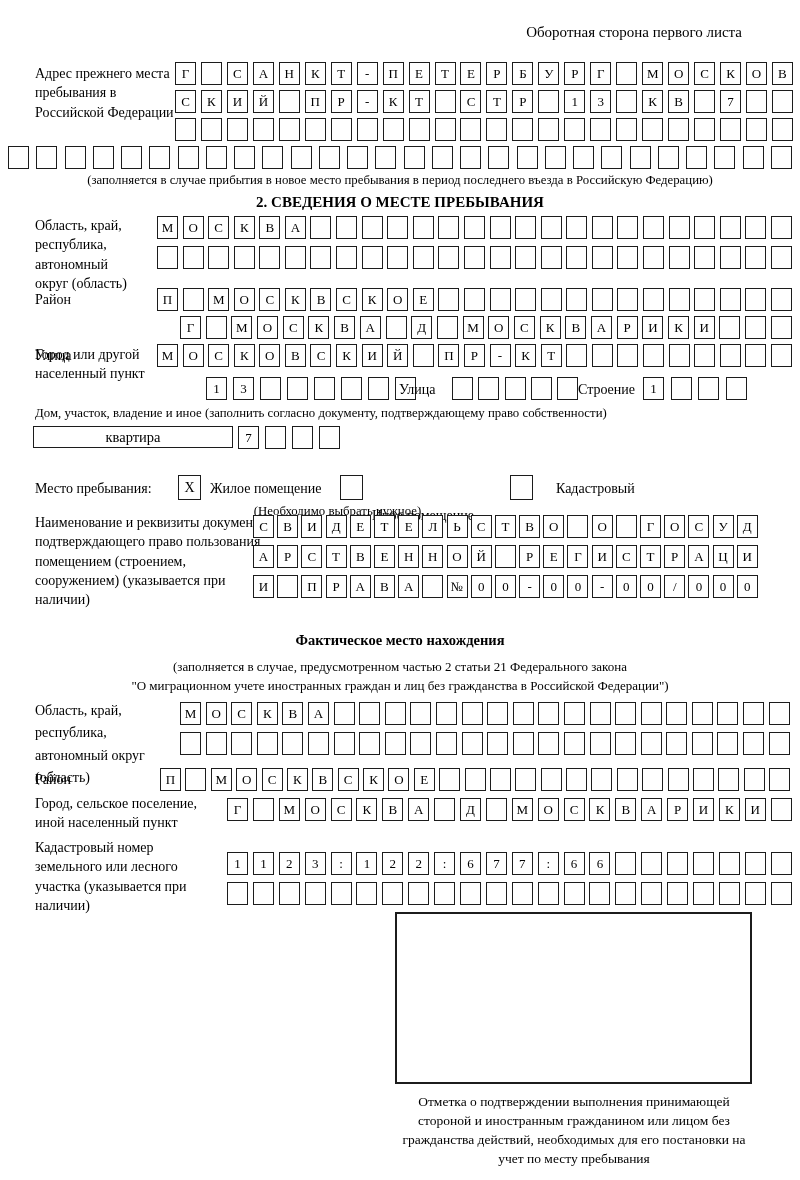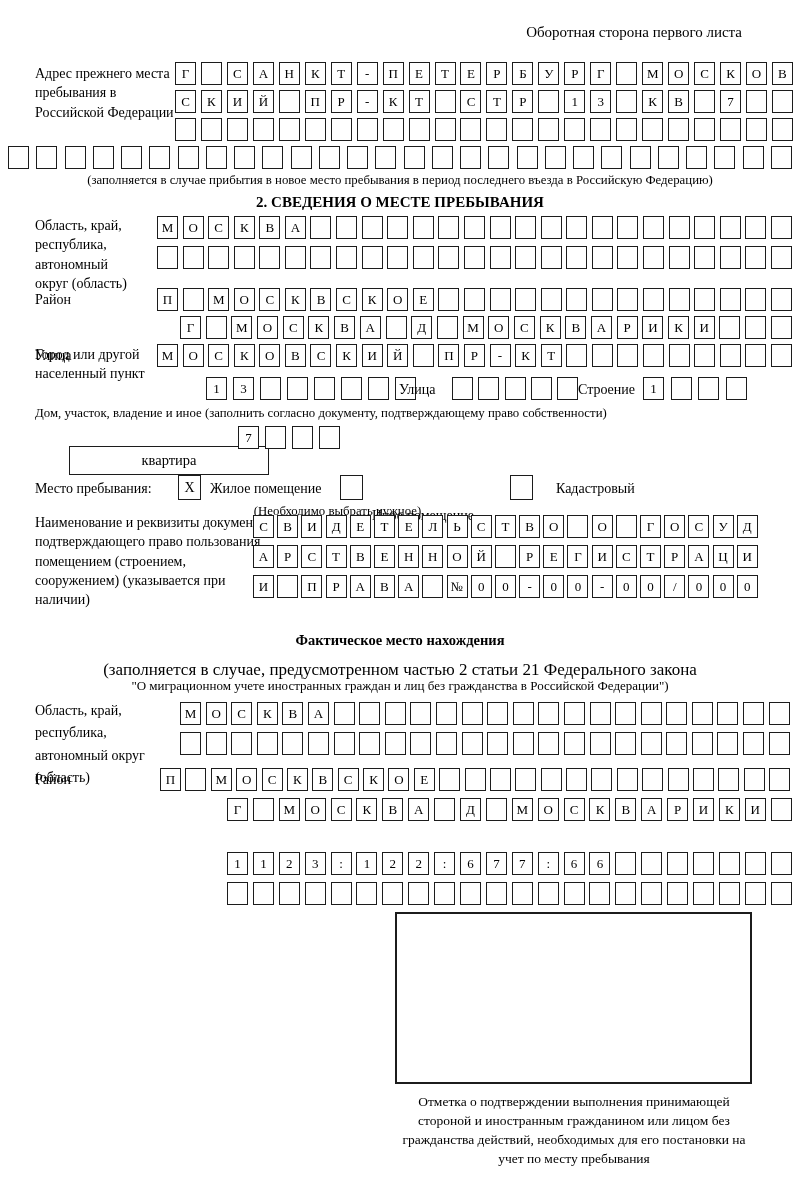--- a/index.html
+++ b/index.html
@@ -302,21 +302,21 @@
     </div>
   <div class="lbl" style="left:578px;top:380px;">Строение</div>
   <div class="boxrow" style="left:643px;top:377px;width:104px;">
       <span class="cbox">1</span>
       <span class="cbox"></span>
       <span class="cbox"></span>
       <span class="cbox"></span>
     </div>
   <div class="cap" style="left:35px;top:405px;width:740px;">Дом, участок, владение и иное (заполнить согласно документу, подтверждающему право собственности)</div>
 
-  <div class="widebox" style="left:33px;top:446px;width:200px;height:29px;margin-left:36px;">квартира</div>
+  <div class="widebox" style="left:33px;top:426px;width:200px;height:22px;">квартира</div>
   <div class="boxrow" style="left:238px;top:426px;width:102px;">
       <span class="cbox">7</span>
       <span class="cbox"></span>
       <span class="cbox"></span>
       <span class="cbox"></span>
     </div>
 
   <div class="lbl" style="left:35px;top:479px;">Место пребывания:</div>
   <div class="ckbox" style="left:178px;top:475px;">Х</div>
   <div class="lbl" style="left:210px;top:479px;">Жилое помещение</div>
@@ -391,21 +391,21 @@
       <span class="cbox">-</span>
       <span class="cbox">0</span>
       <span class="cbox">0</span>
       <span class="cbox">/</span>
       <span class="cbox">0</span>
       <span class="cbox">0</span>
       <span class="cbox">0</span>
     </div>
 
   <div class="hdr" style="top:632px;font-size:14.5px;">Фактическое место нахождения</div>
-  <div class="cap center" style="left:0;top:658px;width:800px;font-size:17px;">(заполняется в случае, предусмотренном частью 2 статьи 21 Федерального закона</div>
+  <div class="cap center" style="left:0;top:658px;width:800px;font-size:13px;">(заполняется в случае, предусмотренном частью 2 статьи 21 Федерального закона</div>
   <div class="cap center" style="left:0;top:677px;width:800px;font-size:13px;">"О миграционном учете иностранных граждан и лиц без гражданства в Российской Федерации")</div>
 
   <div class="lbl lbl-sp" style="left:35px;top:700px;width:148px;">Область, край, республика, автономный округ (область)</div>
   <div class="boxrow" style="left:180px;top:702px;width:610px;">
       <span class="cbox">М</span>
       <span class="cbox">О</span>
       <span class="cbox">С</span>
       <span class="cbox">К</span>
       <span class="cbox">В</span>
       <span class="cbox">А</span>
@@ -477,20 +477,21 @@
       <span class="cbox"></span>
       <span class="cbox"></span>
       <span class="cbox"></span>
       <span class="cbox"></span>
       <span class="cbox"></span>
       <span class="cbox"></span>
       <span class="cbox"></span>
       <span class="cbox"></span>
     </div>
 
+  <div class="lbl" style="left:35px;top:794px;width:195px;">Город, сельское поселение, иной населенный пункт</div>
   <div class="boxrow" style="left:227px;top:798px;width:565px;">
       <span class="cbox">Г</span>
       <span class="cbox"></span>
       <span class="cbox">М</span>
       <span class="cbox">О</span>
       <span class="cbox">С</span>
       <span class="cbox">К</span>
       <span class="cbox">В</span>
       <span class="cbox">А</span>
       <span class="cbox"></span>
@@ -502,20 +503,21 @@
       <span class="cbox">К</span>
       <span class="cbox">В</span>
       <span class="cbox">А</span>
       <span class="cbox">Р</span>
       <span class="cbox">И</span>
       <span class="cbox">К</span>
       <span class="cbox">И</span>
       <span class="cbox"></span>
     </div>
 
+  <div class="lbl" style="left:35px;top:838px;width:175px;">Кадастровый номер земельного или лесного участка (указывается при наличии)</div>
   <div class="boxrow" style="left:227px;top:852px;width:565px;">
       <span class="cbox">1</span>
       <span class="cbox">1</span>
       <span class="cbox">2</span>
       <span class="cbox">3</span>
       <span class="cbox">:</span>
       <span class="cbox">1</span>
       <span class="cbox">2</span>
       <span class="cbox">2</span>
       <span class="cbox">:</span>

